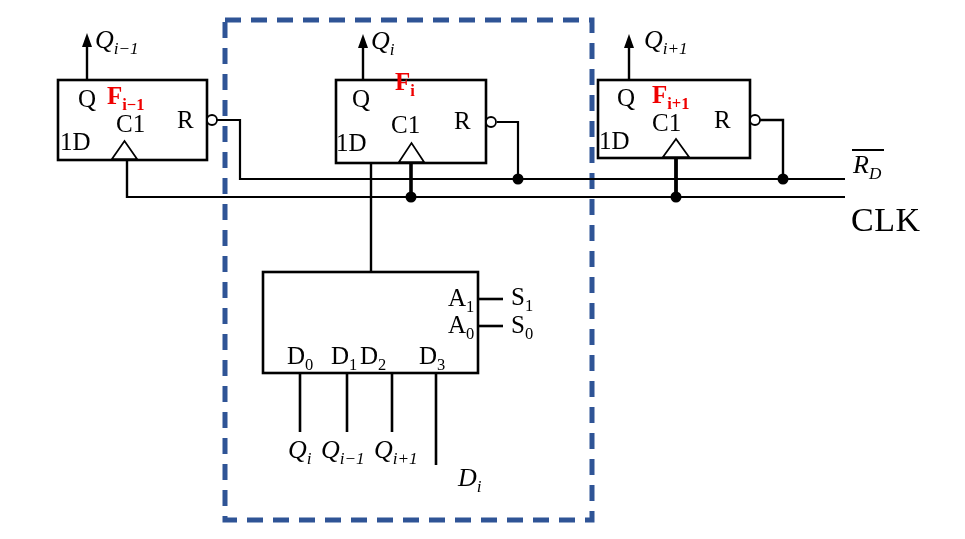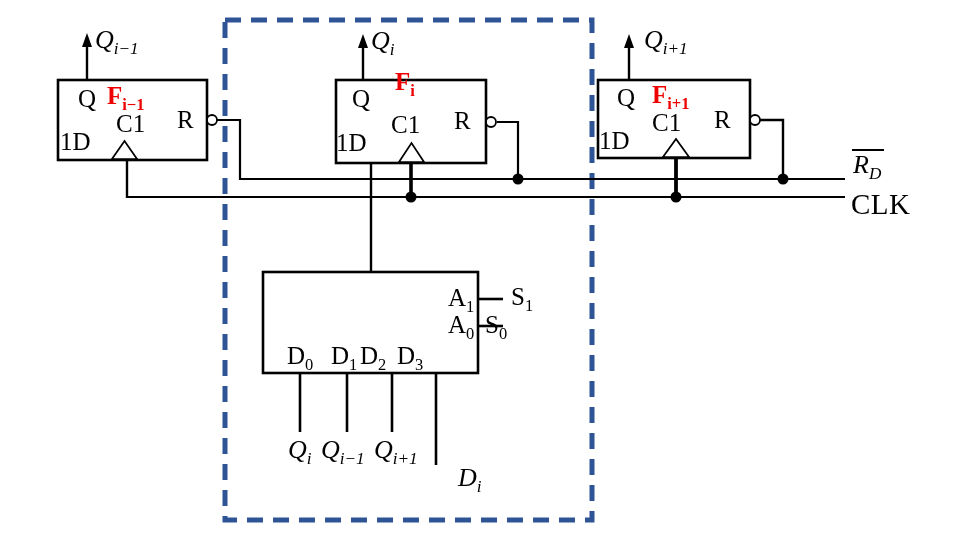--- a/index.html
+++ b/index.html
@@ -12,21 +12,21 @@
   .canvas{
     position:relative;width:965px;height:539px;background:var(--bg);
     font-family:"Liberation Serif","DejaVu Serif",serif;
     overflow:hidden;
   }
   .canvas svg{position:absolute;left:0;top:0;}
   .lbl{position:absolute;color:#000;white-space:nowrap;line-height:1;text-align:right;}
   .math{font-style:italic;font-size:26px;}
   .pin{font-size:25px;}
   .upright{font-size:25px;}
-  .clk{font-size:29px;letter-spacing:0.5px;}
+  .clk{font-size:34px;letter-spacing:0.5px;margin-top:13px;}
   .ffname{font-weight:bold;font-size:25px;color:var(--red);}
   .lbl sub{font-size:0.66em;line-height:0;}
   .ovl{display:inline-block;border-top:2.5px solid #000;padding:1px 3px 0 1px;font-style:italic;}
 </style>
 </head>
 <body>
 
 <div class="canvas">
 
   <svg width="965" height="539" viewBox="0 0 965 539">
@@ -98,24 +98,24 @@
   <div class="lbl upright" style="left:652px;top:110px">C1</div>
   <div class="lbl upright" style="left:714px;top:107px">R</div>
   <div class="lbl upright" style="left:599px;top:128px">1D</div>
 
   <div class="lbl math" style="left:852px;top:149px"><span class="ovl"><span>R</span><sub>D</sub></span></div>
   <div class="lbl clk" style="left:851px;top:190px">CLK</div>
 
   <div class="lbl pin" style="left:448px;top:285px"><span><span>A</span><sub>1</sub></span></div>
   <div class="lbl pin" style="left:448px;top:312px"><span><span>A</span><sub>0</sub></span></div>
   <div class="lbl pin" style="left:511px;top:284px"><span><span>S</span><sub>1</sub></span></div>
-  <div class="lbl pin" style="left:485px;top:312px"><span><span>S</span><sub>0</sub></span></div>
+  <div class="lbl pin" style="left:511px;top:312px"><span><span>S</span><sub>0</sub></span></div>
   <div class="lbl pin" style="left:287px;top:343px"><span><span>D</span><sub>0</sub></span></div>
   <div class="lbl pin" style="left:331px;top:343px"><span><span>D</span><sub>1</sub></span></div>
   <div class="lbl pin" style="left:360px;top:343px"><span><span>D</span><sub>2</sub></span></div>
-  <div class="lbl pin" style="left:397px;top:343px"><span><span>D</span><sub>3</sub></span></div>
+  <div class="lbl pin" style="left:419px;top:343px"><span><span>D</span><sub>3</sub></span></div>
 
   <div class="lbl math" style="left:288px;top:437px"><span><span>Q</span><sub>i</sub></span></div>
   <div class="lbl math" style="left:321px;top:437px"><span><span>Q</span><sub>i−1</sub></span></div>
   <div class="lbl math" style="left:374px;top:437px"><span><span>Q</span><sub>i+1</sub></span></div>
   <div class="lbl math" style="left:458px;top:465px"><span><span>D</span><sub>i</sub></span></div>
 
 </div>
 
 </body></html>

